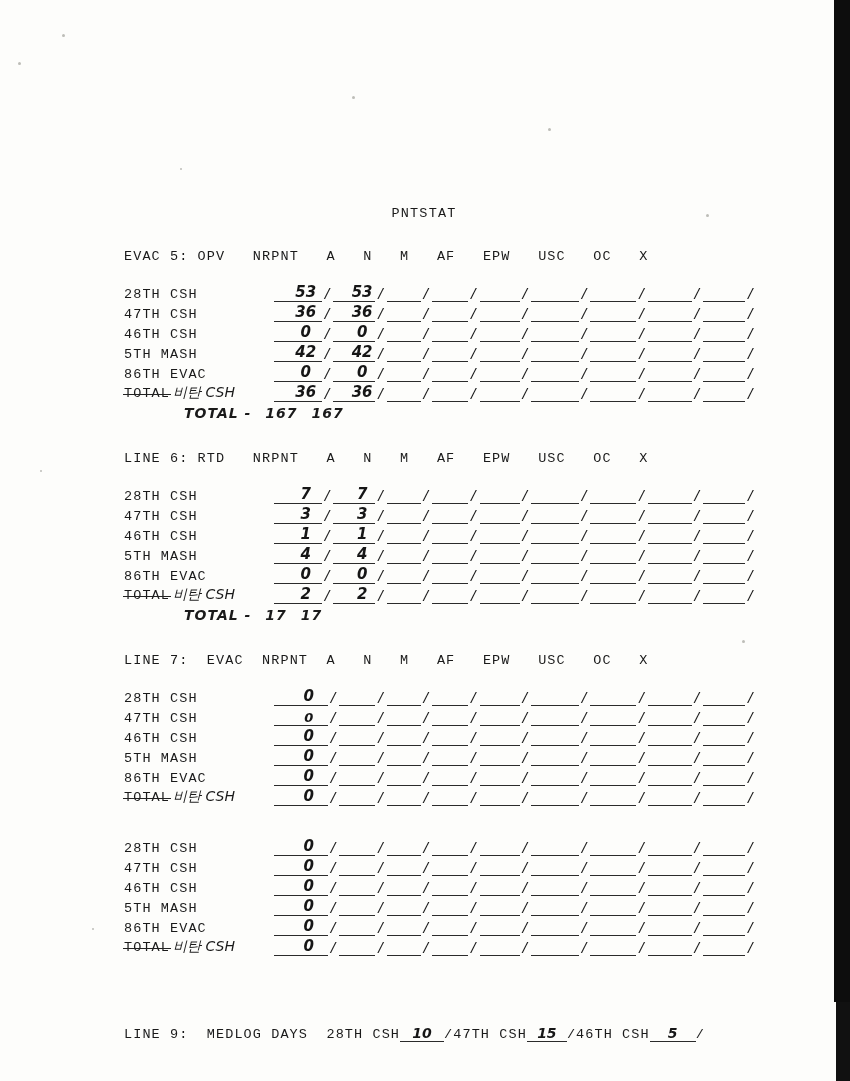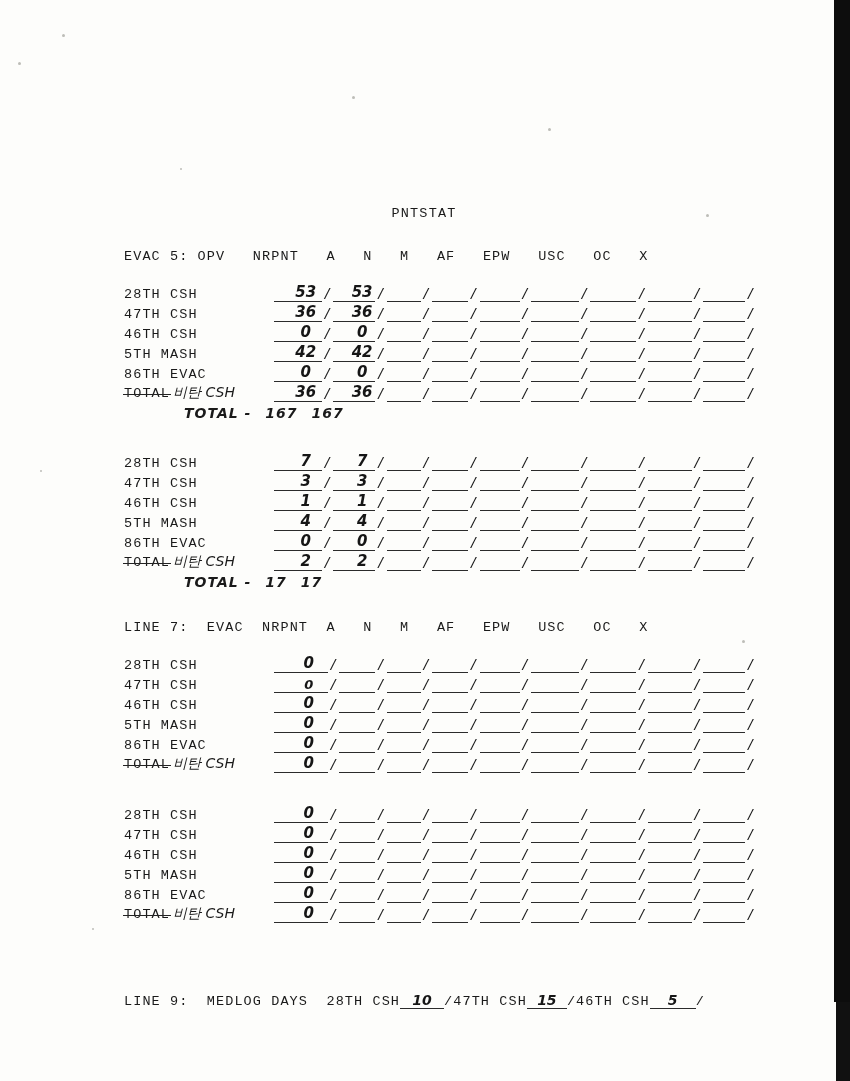--- a/index.html
+++ b/index.html
@@ -294,20 +294,21 @@
           <div class="fld"><span class="rule" style="width:42px"></span><span class="slash">/</span></div>
         </div>
       </div>
 
       <div class="total-line"><span>TOTAL -</span><span class="num">167</span><span class="num">167</span></div>
     </div>
 
     <div class="spacer-lg"></div>
 
     <div class="section">
+      <div class="section-header"><span>LINE 6: RTD</span>   <span>NRPNT</span>   <span>A</span>   <span>N</span>   <span>M</span>   <span>AF</span>   <span>EPW</span>   <span>USC</span>   <span>OC</span>   <span>X</span></div>
 
       <div class="row">
         <div class="row-label">28TH CSH</div>
         <div class="fields">
           <div class="fld"><span class="rule" style="width:48px"></span><span class="val">7</span><span class="slash">/</span></div>
           <div class="fld"><span class="rule" style="width:42px"></span><span class="val">7</span><span class="slash">/</span></div>
           <div class="fld"><span class="rule" style="width:34px"></span><span class="slash">/</span></div>
           <div class="fld"><span class="rule" style="width:36px"></span><span class="slash">/</span></div>
           <div class="fld"><span class="rule" style="width:40px"></span><span class="slash">/</span></div>
           <div class="fld"><span class="rule" style="width:48px"></span><span class="slash">/</span></div>

